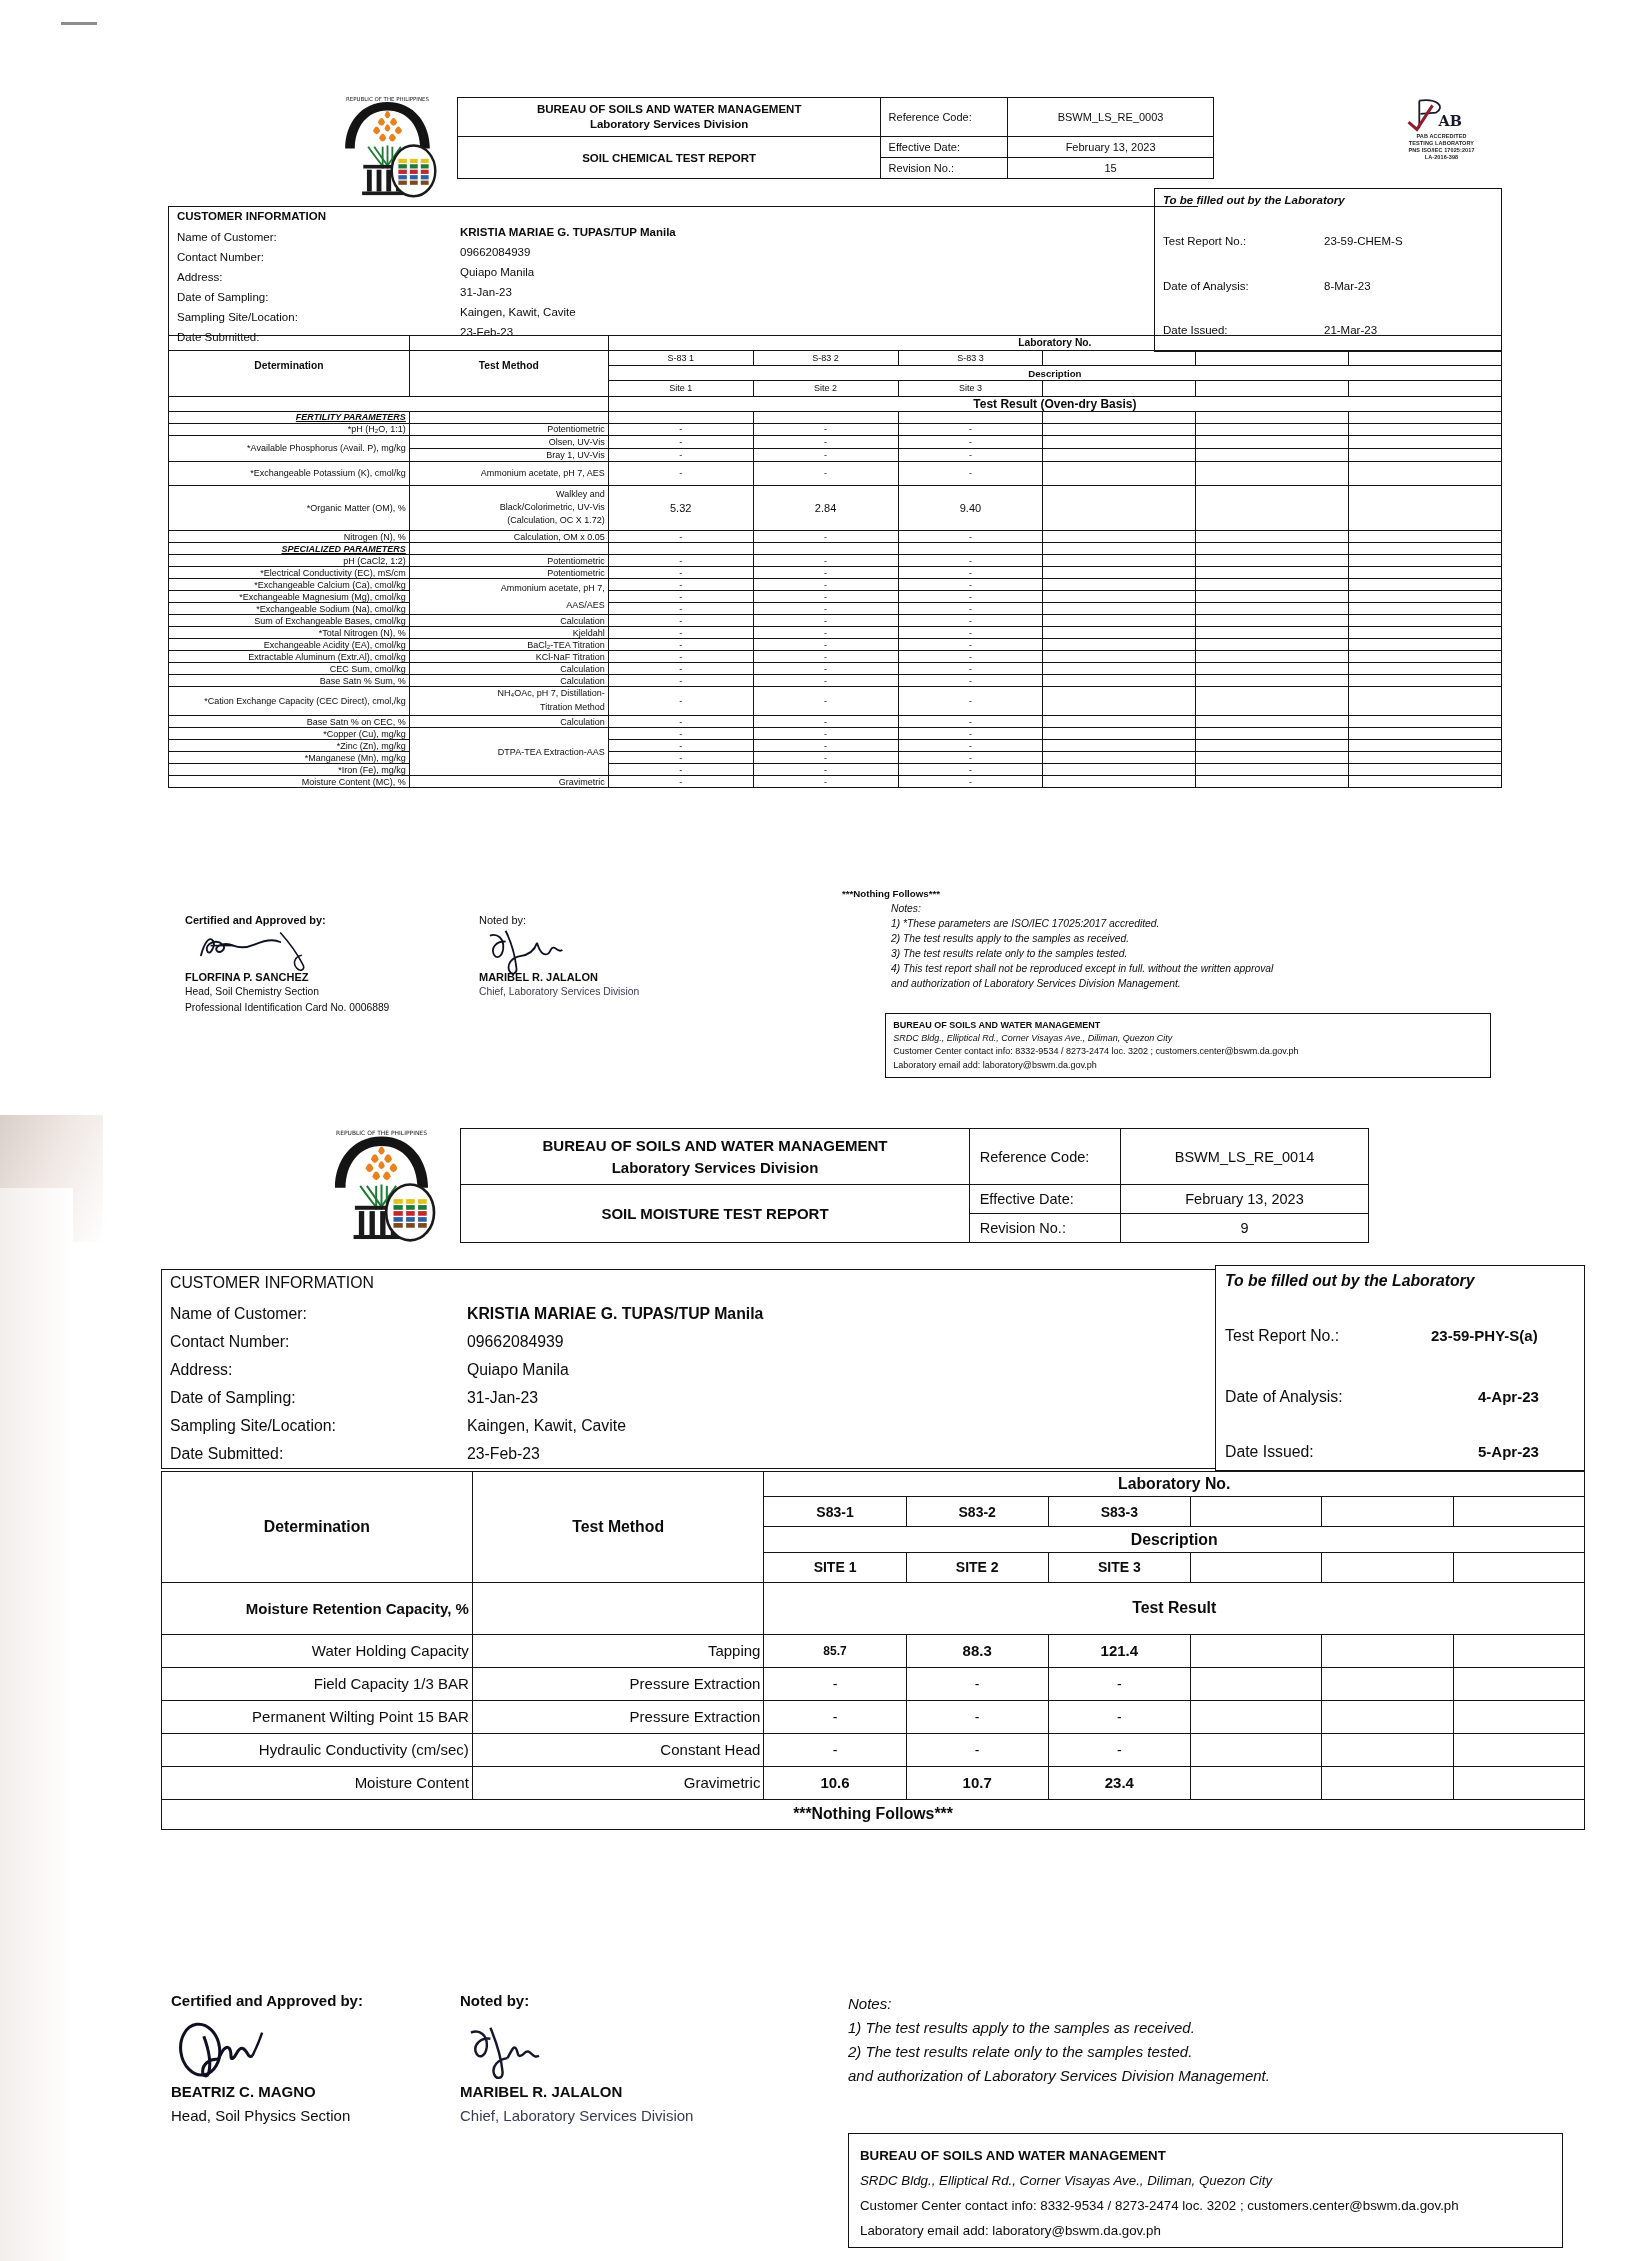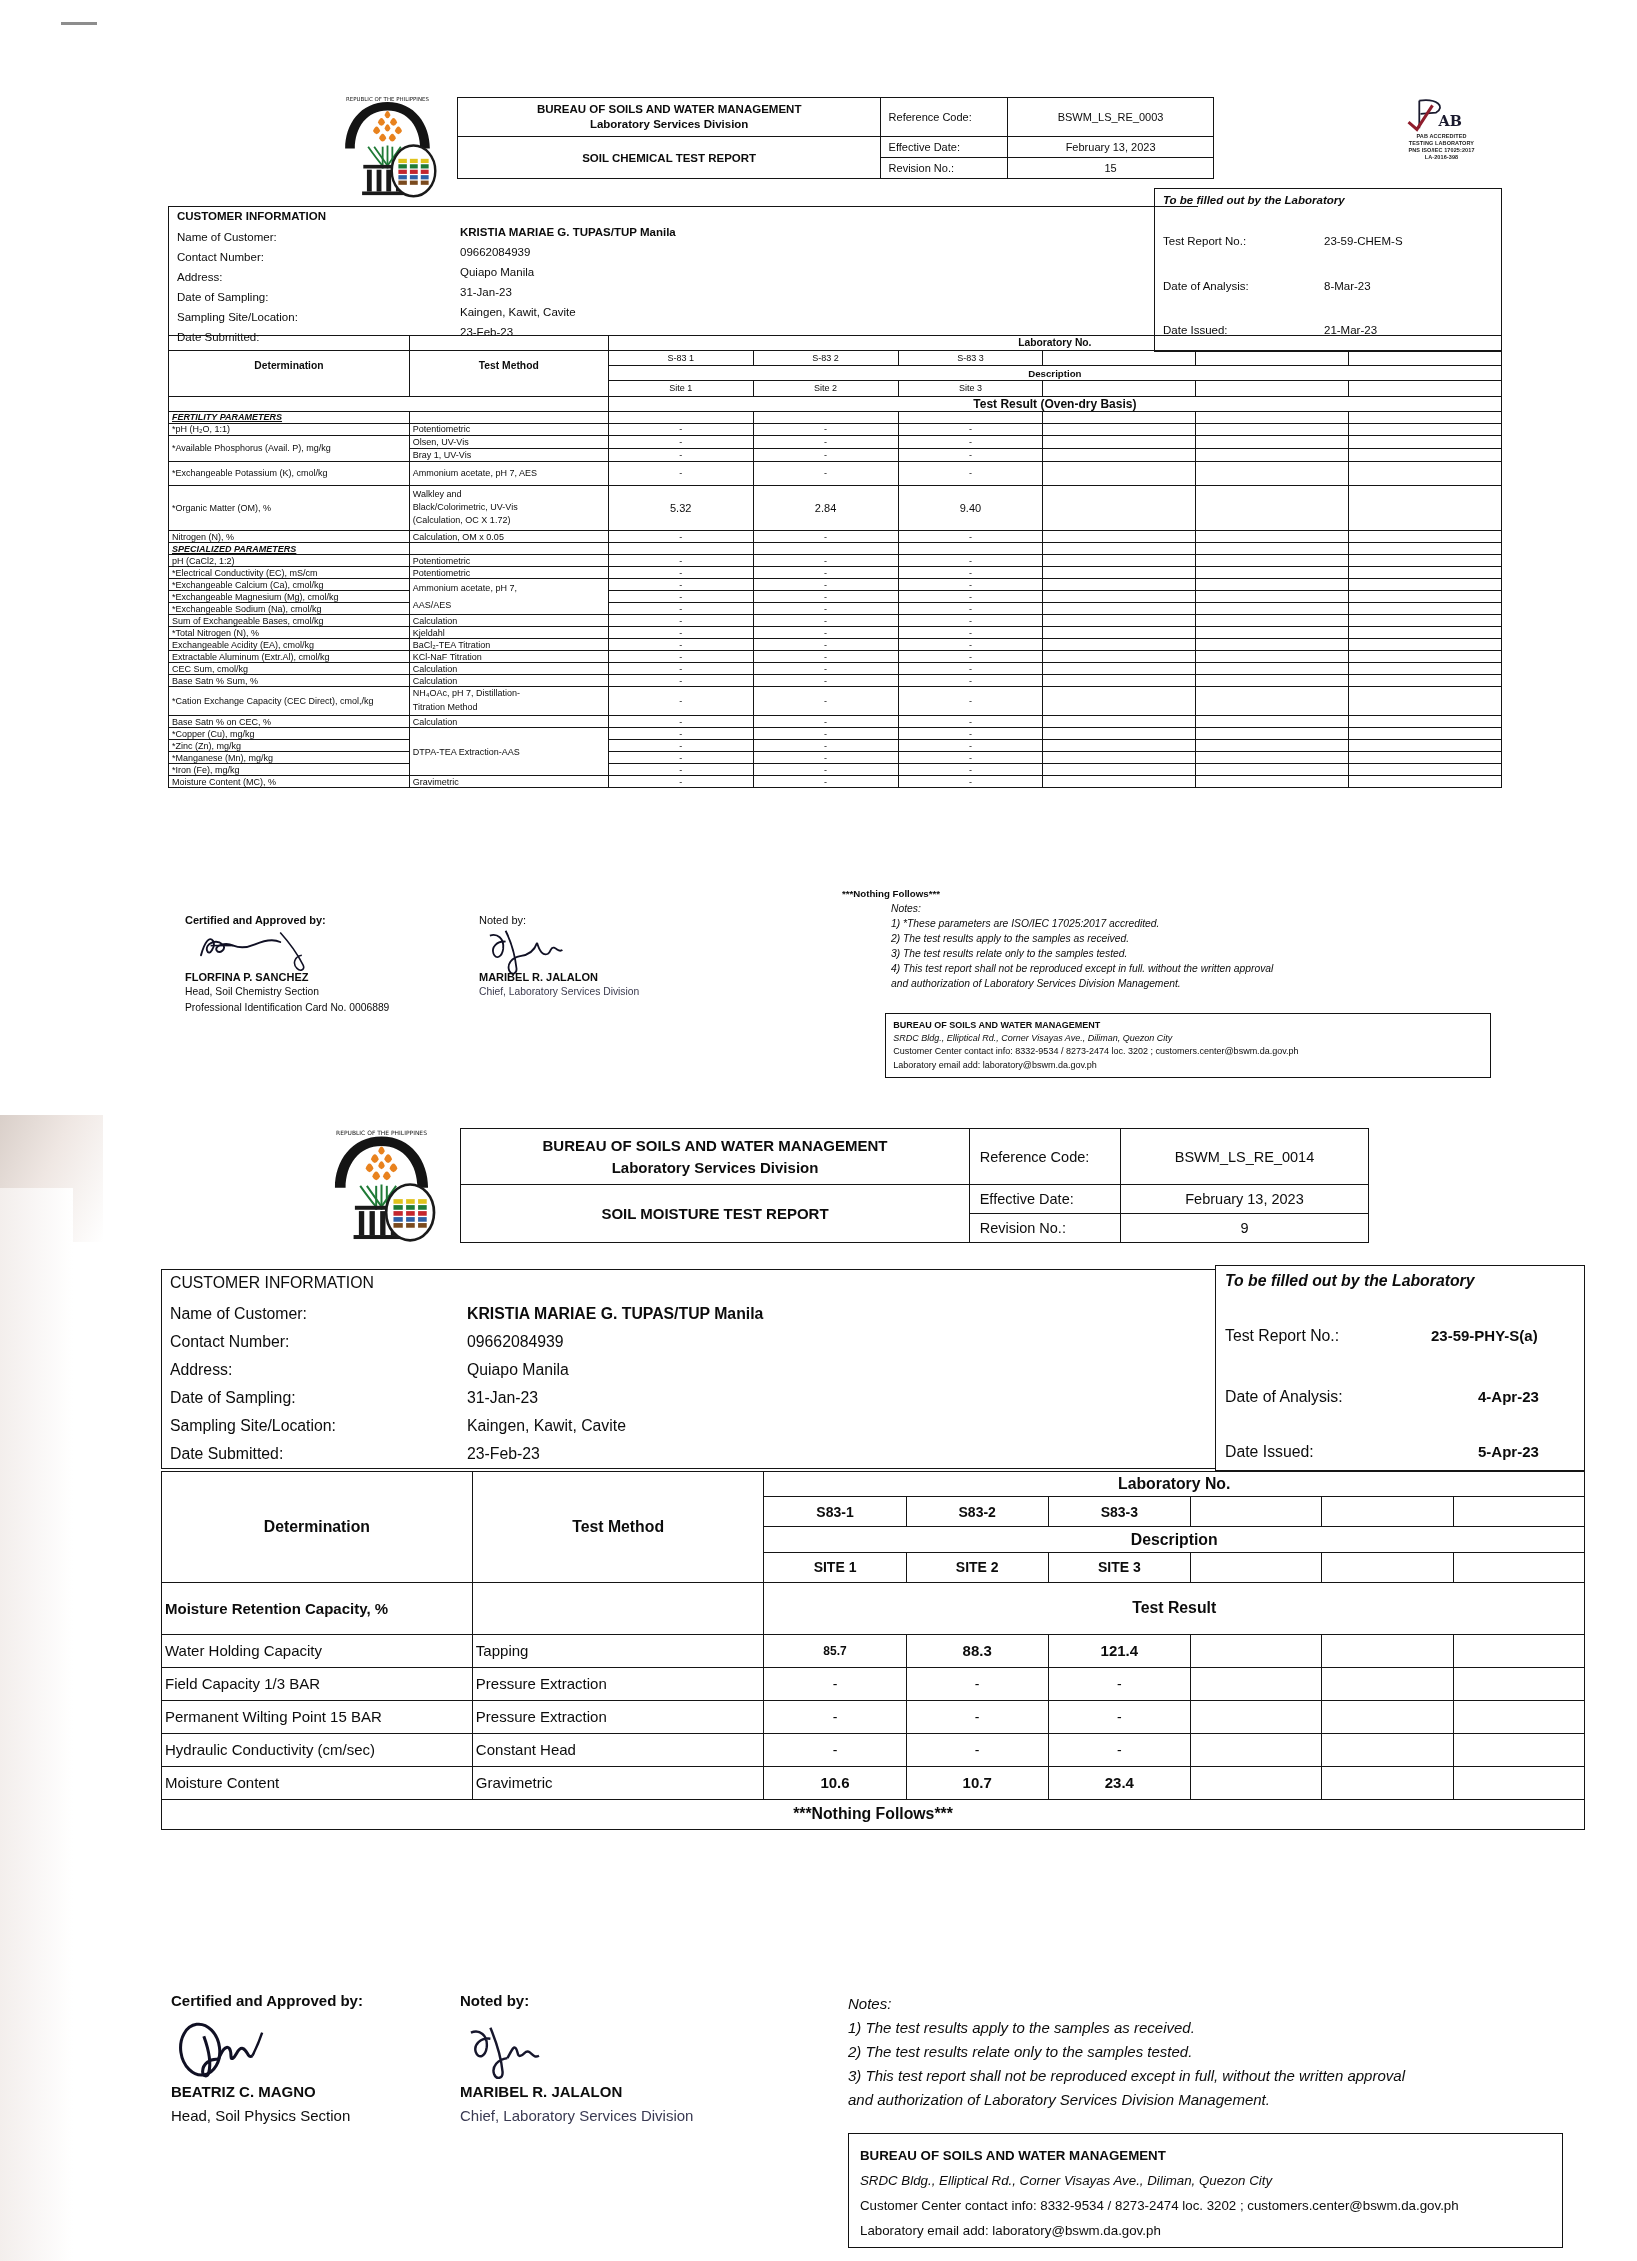--- a/index.html
+++ b/index.html
@@ -39,21 +39,21 @@
   .seal svg { display:block; }
 
   
   .pab { position:absolute; text-align:center; }
 
   
   table.grid { border-collapse:collapse; position:absolute; }
   table.grid td, table.grid th { border:1px solid #151515; padding:0 3px; vertical-align:middle; }
 
   .ctr { text-align:center; }
-  .left { text-align:left; }
+  .left { text-align:right; }
 
   .notes-box { position:absolute; }
   .addr-box { position:absolute; border:1.2px solid #121212; }
 
   .nothing-follows { position:absolute; font-weight:700; }
 </style>
 </head>
 <body>
 
 <div id="scan1" class="scan-page"></div>
@@ -719,21 +719,20 @@
   <path d="M50 16 C60 40 68 68 70 88 C71 100 60 102 56 92 C52 80 62 68 78 66" stroke="#16162c" stroke-width="4" fill="none"></path>
   <path d="M78 66 C84 56 88 44 92 50 C96 56 94 64 100 62 C106 60 108 52 114 56 C120 60 122 66 130 62" stroke="#16162c" stroke-width="4" fill="none"></path>
 </svg>
 <div style="position:absolute; left:460px; top:2083px; font-size:15px; font-weight:700;">MARIBEL R. JALALON</div>
 <div style="position:absolute; left:460px; top:2107px; font-size:15px; color:#3a3a52;">Chief, Laboratory Services Division</div>
 
 <div class="notes-box" style="left:848px; top:1992px; width:715px; font-size:15px; line-height:24px; font-style:italic;">
   <div>Notes:</div>
   <div>1) The test results apply to the samples as received.</div>
   <div>2) The test results relate only to the samples tested.</div>
-  <div>3) This test report shall not be reproduced except in full, without the written approval</div>
   <div>     and authorization of Laboratory Services Division Management.</div>
 </div>
 
 <div class="addr-box" style="left:848px; top:2133px; width:715px; height:115px; padding:8.5px 11px; font-size:13.3px; line-height:25px;">
   <div style="font-weight:700;">BUREAU OF SOILS AND WATER MANAGEMENT</div>
   <div style="font-style:italic;">SRDC Bldg., Elliptical Rd., Corner Visayas Ave., Diliman, Quezon City</div>
   <div>Customer Center contact info: 8332-9534 / 8273-2474 loc. 3202 ; customers.center@bswm.da.gov.ph</div>
   <div>Laboratory email add: laboratory@bswm.da.gov.ph</div>
 </div>
 

